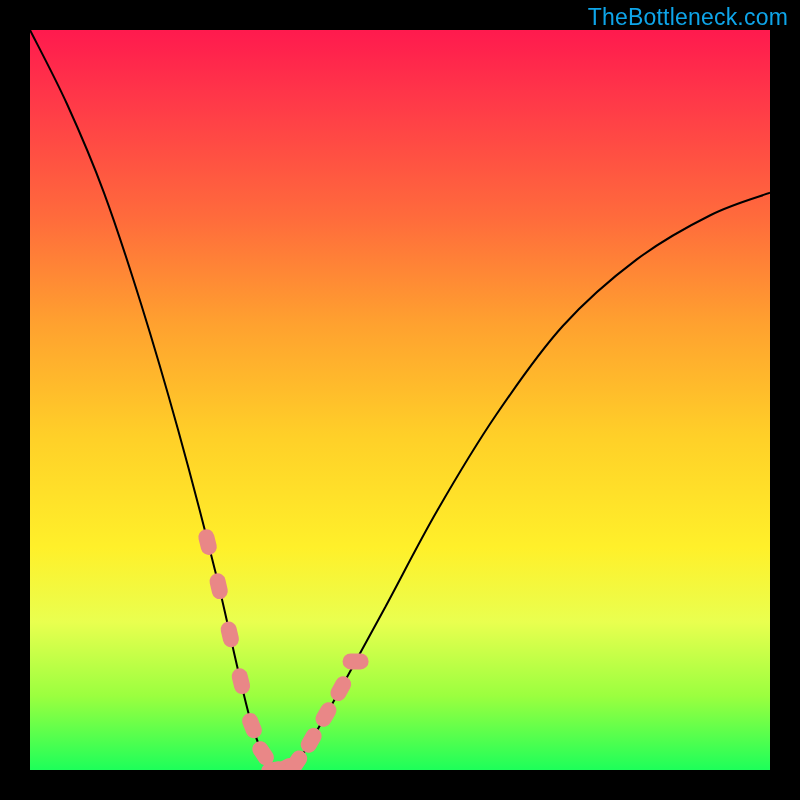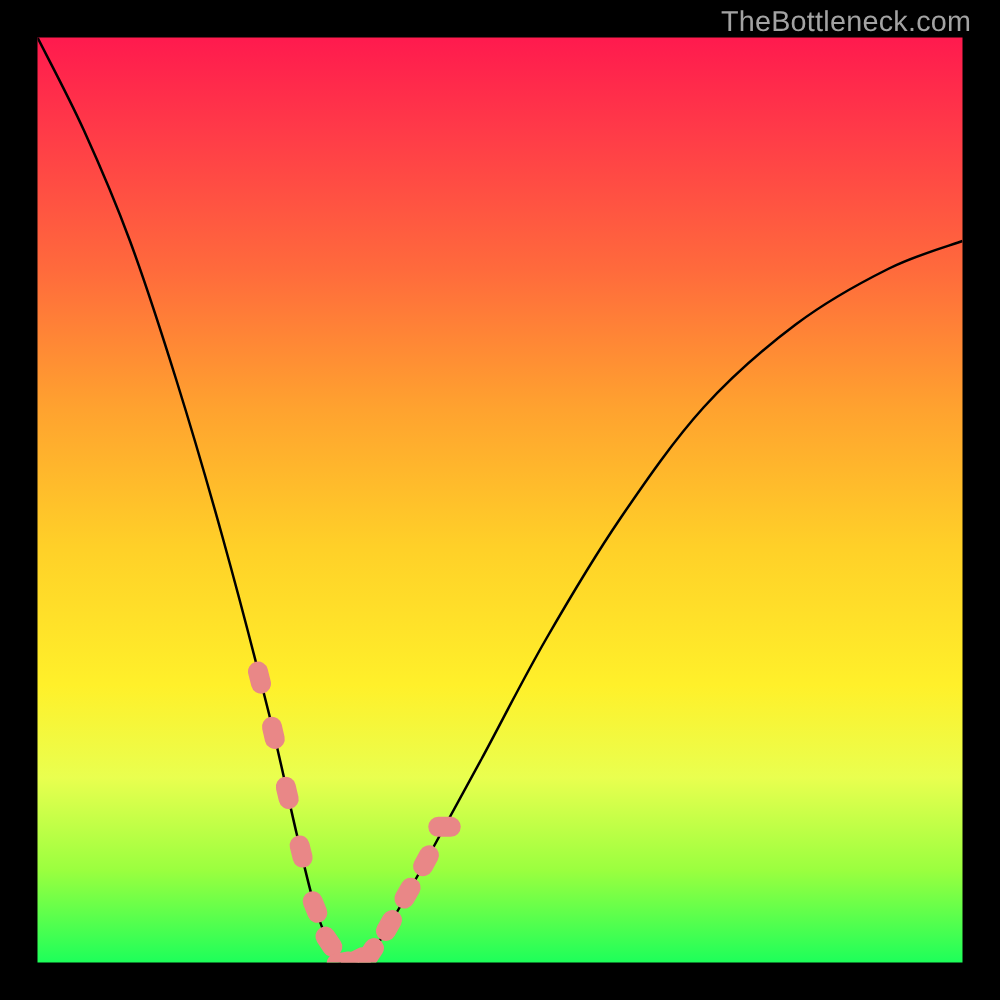--- a/index.html
+++ b/index.html
@@ -31,22 +31,22 @@
       #ffa22f 40%,
       #ffd028 55%,
       #fff02a 70%,
       #e9ff4f 80%,
       #9bff3f 90%,
       #1dff5a 100%);
   }
   .watermark {
     position: absolute;
     top: 4px;
-    right: 23px;
-    color: #a3a3a3;
+    right: 12px;
+    color: #0ea5e9;
     font-size: 23px;
     letter-spacing: 0.2px;
     font-weight: 400;
   }
   svg.curve {
     position: absolute;
     top: 0; left: 0;
     width: 740px;
     height: 740px;
   }

